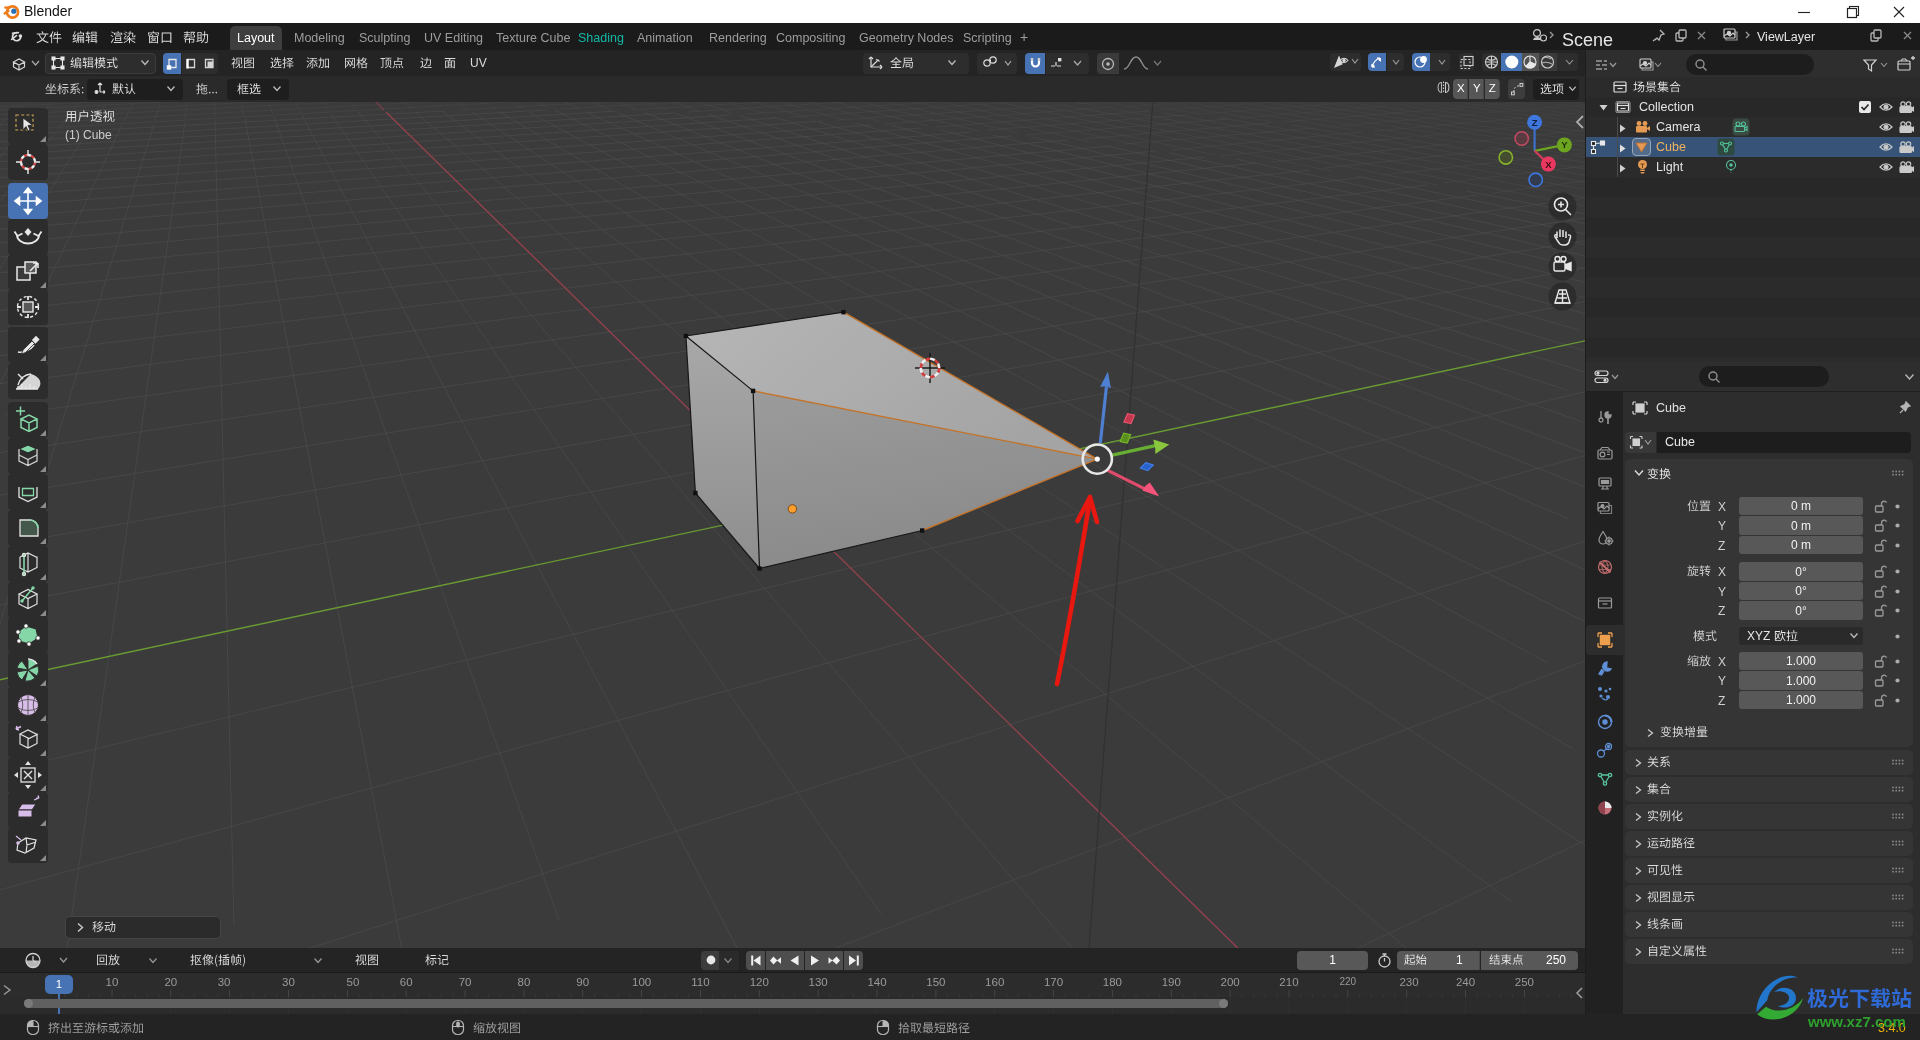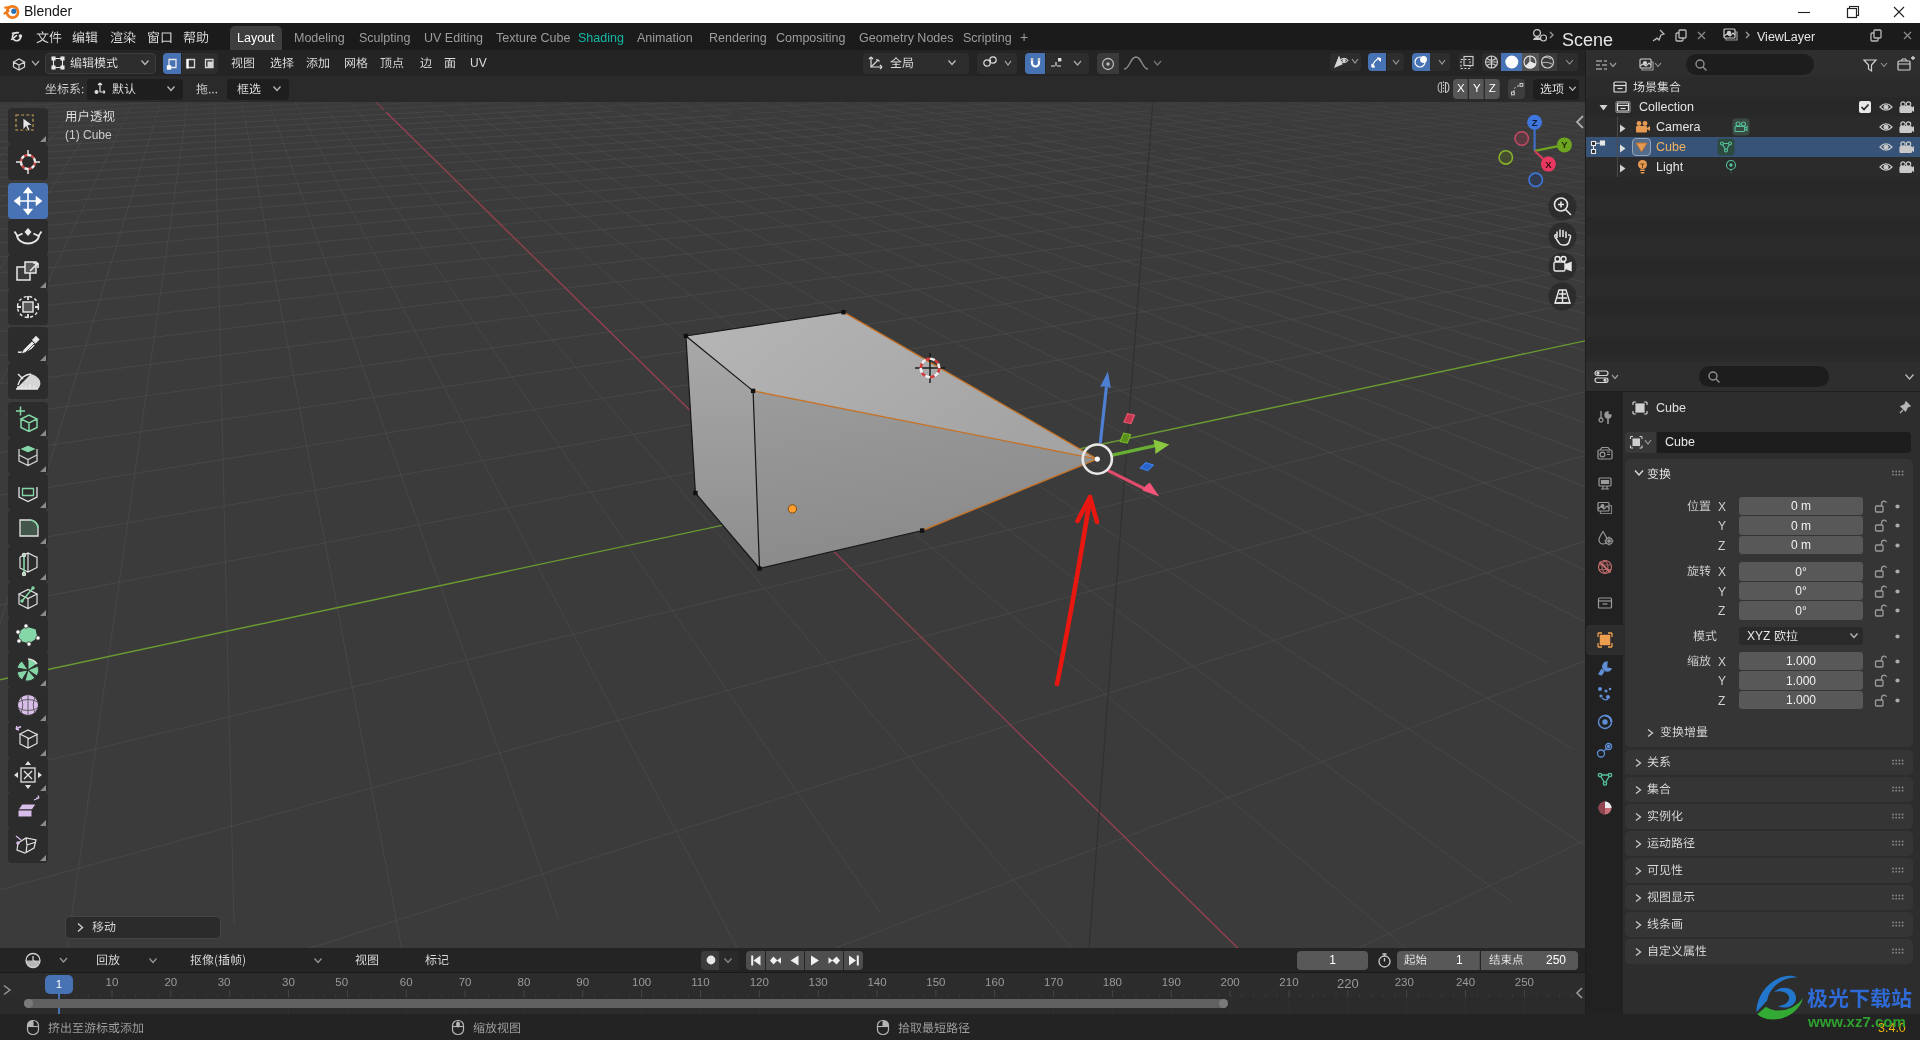--- a/index.html
+++ b/index.html
@@ -1274,39 +1274,39 @@
     <div class="ab" style="left:1481px;top:2.5px;width:97px;height:19px;background:#585858;border-radius:0 4px 4px 0"></div>
     <div style="position:absolute;left:1489px;top:6px"><svg width="34" height="14" viewBox="0 -9.9 34 14" style="overflow:visible">
         <path d="M0.4 -0.6 0.6 0.3C1.7 0.0 3.2 -0.3 4.7 -0.6L4.6 -1.4C3.1 -1.1 1.5 -0.8 0.4 -0.6ZM0.6 -4.9C0.8 -5.0 1.1 -5.0 2.6 -5.2C2.0 -4.5 1.6 -3.9 1.3 -3.7C1.0 -3.3 0.7 -3.0 0.4 -3.0C0.5 -2.7 0.7 -2.3 0.7 -2.1C1.0 -2.3 1.4 -2.4 4.6 -2.9C4.6 -3.1 4.6 -3.5 4.6 -3.7L2.0 -3.3C2.9 -4.3 3.9 -5.5 4.6 -6.8L3.8 -7.2C3.6 -6.8 3.4 -6.4 3.1 -6.0L1.6 -5.9C2.3 -6.8 2.9 -8.1 3.4 -9.2L2.6 -9.6C2.1 -8.2 1.3 -6.8 1.0 -6.5C0.8 -6.1 0.6 -5.8 0.3 -5.8C0.4 -5.5 0.6 -5.1 0.6 -4.9ZM7.3 -9.7V-8.1H4.7V-7.3H7.3V-5.5H5.0V-4.7H10.6V-5.5H8.2V-7.3H10.8V-8.1H8.2V-9.7ZM5.3 -3.5V0.9H6.1V0.4H9.5V0.9H10.4V-3.5ZM6.1 -0.4V-2.7H9.5V-0.4Z M13.2 -6.4V-3.1H16.3C15.3 -1.8 13.5 -0.7 12.0 -0.2C12.2 -0.0 12.4 0.3 12.6 0.5C14.1 -0.1 15.7 -1.1 16.8 -2.4V0.9H17.7V-2.5C18.8 -1.2 20.4 -0.1 22.0 0.6C22.1 0.3 22.4 -0.0 22.6 -0.2C21.0 -0.7 19.2 -1.8 18.2 -3.1H21.4V-6.4H17.7V-7.6H22.2V-8.4H17.7V-9.6H16.8V-8.4H12.4V-7.6H16.8V-6.4ZM14.0 -5.6H16.8V-3.8H14.0ZM17.7 -5.6H20.5V-3.8H17.7Z M25.7 -5.3H31.7V-3.3H25.7ZM26.9 -1.5C27.1 -0.7 27.2 0.2 27.2 0.8L28.0 0.7C28.0 0.1 27.9 -0.8 27.7 -1.5ZM29.3 -1.5C29.6 -0.7 30.0 0.2 30.1 0.8L30.9 0.6C30.8 0.0 30.4 -0.9 30.1 -1.6ZM31.6 -1.6C32.2 -0.8 32.9 0.2 33.1 0.8L33.9 0.5C33.6 -0.1 33.0 -1.1 32.4 -1.9ZM25.0 -1.8C24.7 -0.9 24.1 0.0 23.5 0.5L24.3 0.9C24.9 0.3 25.5 -0.7 25.9 -1.6ZM24.9 -6.2V-2.5H32.6V-6.2H29.1V-7.6H33.5V-8.4H29.1V-9.7H28.2V-6.2Z" fill="#e8e8e8"></path>
       </svg></div>
     <div class="txt" style="left:1546px;top:5px;font-size:12px;color:#fff">250</div>
     <div class="ab" style="left:0;top:25px;width:1585px;height:24px;background:#2c2c2c"></div>
     <div class="txt" style="left:99.965px;top:28px;width:24px;text-align:center;font-size:11.5px;color:#9a9a9a">10</div>
     <div class="txt" style="left:158.815px;top:28px;width:24px;text-align:center;font-size:11.5px;color:#9a9a9a">20</div>
     <div class="txt" style="left:217.665px;top:28px;width:24px;text-align:left;font-size:11.5px;color:#9a9a9a">30</div>
     <div class="txt" style="left:276.515px;top:28px;width:24px;text-align:center;font-size:11.5px;color:#9a9a9a">30</div>
-    <div class="txt" style="left:335.365px;top:28px;width:24px;text-align:left;font-size:11.5px;color:#9a9a9a">50</div>
+    <div class="txt" style="left:335.365px;top:28px;width:24px;text-align:right;font-size:11.5px;color:#9a9a9a">50</div>
     <div class="txt" style="left:394.215px;top:28px;width:24px;text-align:center;font-size:11.5px;color:#9a9a9a">60</div>
     <div class="txt" style="left:453.065px;top:28px;width:24px;text-align:center;font-size:11.5px;color:#9a9a9a">70</div>
     <div class="txt" style="left:511.91499999999996px;top:28px;width:24px;text-align:center;font-size:11.5px;color:#9a9a9a">80</div>
     <div class="txt" style="left:570.765px;top:28px;width:24px;text-align:center;font-size:11.5px;color:#9a9a9a">90</div>
     <div class="txt" style="left:629.615px;top:28px;width:24px;text-align:center;font-size:11.5px;color:#9a9a9a">100</div>
     <div class="txt" style="left:688.465px;top:28px;width:24px;text-align:center;font-size:11.5px;color:#9a9a9a">110</div>
     <div class="txt" style="left:747.3149999999999px;top:28px;width:24px;text-align:center;font-size:11.5px;color:#9a9a9a">120</div>
     <div class="txt" style="left:806.165px;top:28px;width:24px;text-align:center;font-size:11.5px;color:#9a9a9a">130</div>
     <div class="txt" style="left:865.015px;top:28px;width:24px;text-align:center;font-size:11.5px;color:#9a9a9a">140</div>
     <div class="txt" style="left:923.865px;top:28px;width:24px;text-align:center;font-size:11.5px;color:#9a9a9a">150</div>
     <div class="txt" style="left:982.7149999999999px;top:28px;width:24px;text-align:center;font-size:11.5px;color:#9a9a9a">160</div>
     <div class="txt" style="left:1041.565px;top:28px;width:24px;text-align:center;font-size:11.5px;color:#9a9a9a">170</div>
     <div class="txt" style="left:1100.415px;top:28px;width:24px;text-align:center;font-size:11.5px;color:#9a9a9a">180</div>
     <div class="txt" style="left:1159.2649999999999px;top:28px;width:24px;text-align:center;font-size:11.5px;color:#9a9a9a">190</div>
     <div class="txt" style="left:1218.115px;top:28px;width:24px;text-align:center;font-size:11.5px;color:#9a9a9a">200</div>
     <div class="txt" style="left:1276.965px;top:28px;width:24px;text-align:center;font-size:11.5px;color:#9a9a9a">210</div>
-    <div class="txt" style="left:1335.815px;top:28px;width:24px;text-align:center;font-size:13px;color:#9a9a9a">220</div>
-    <div class="txt" style="left:1394.665px;top:28px;width:24px;text-align:left;font-size:11.5px;color:#9a9a9a">230</div>
+    <div class="txt" style="left:1335.815px;top:28px;width:24px;text-align:center;font-size:10px;color:#9a9a9a">220</div>
+    <div class="txt" style="left:1394.665px;top:28px;width:24px;text-align:right;font-size:11.5px;color:#9a9a9a">230</div>
     <div class="txt" style="left:1453.5149999999999px;top:28px;width:24px;text-align:center;font-size:11.5px;color:#9a9a9a">240</div>
     <div class="txt" style="left:1512.365px;top:28px;width:24px;text-align:center;font-size:11.5px;color:#9a9a9a">250</div>
     <svg class="ab" style="left:0;top:25px" width="1585" height="24" viewBox="0 0 1585 24">
       <line x1="112.0" y1="17" x2="112.0" y2="24" stroke="#454545" stroke-width="1"></line>
       <line x1="170.8" y1="17" x2="170.8" y2="24" stroke="#454545" stroke-width="1"></line>
       <line x1="229.7" y1="17" x2="229.7" y2="24" stroke="#454545" stroke-width="1"></line>
       <line x1="288.5" y1="17" x2="288.5" y2="24" stroke="#454545" stroke-width="1"></line>
       <line x1="347.4" y1="17" x2="347.4" y2="24" stroke="#454545" stroke-width="1"></line>
       <line x1="406.2" y1="17" x2="406.2" y2="24" stroke="#454545" stroke-width="1"></line>
       <line x1="465.1" y1="17" x2="465.1" y2="24" stroke="#454545" stroke-width="1"></line>

